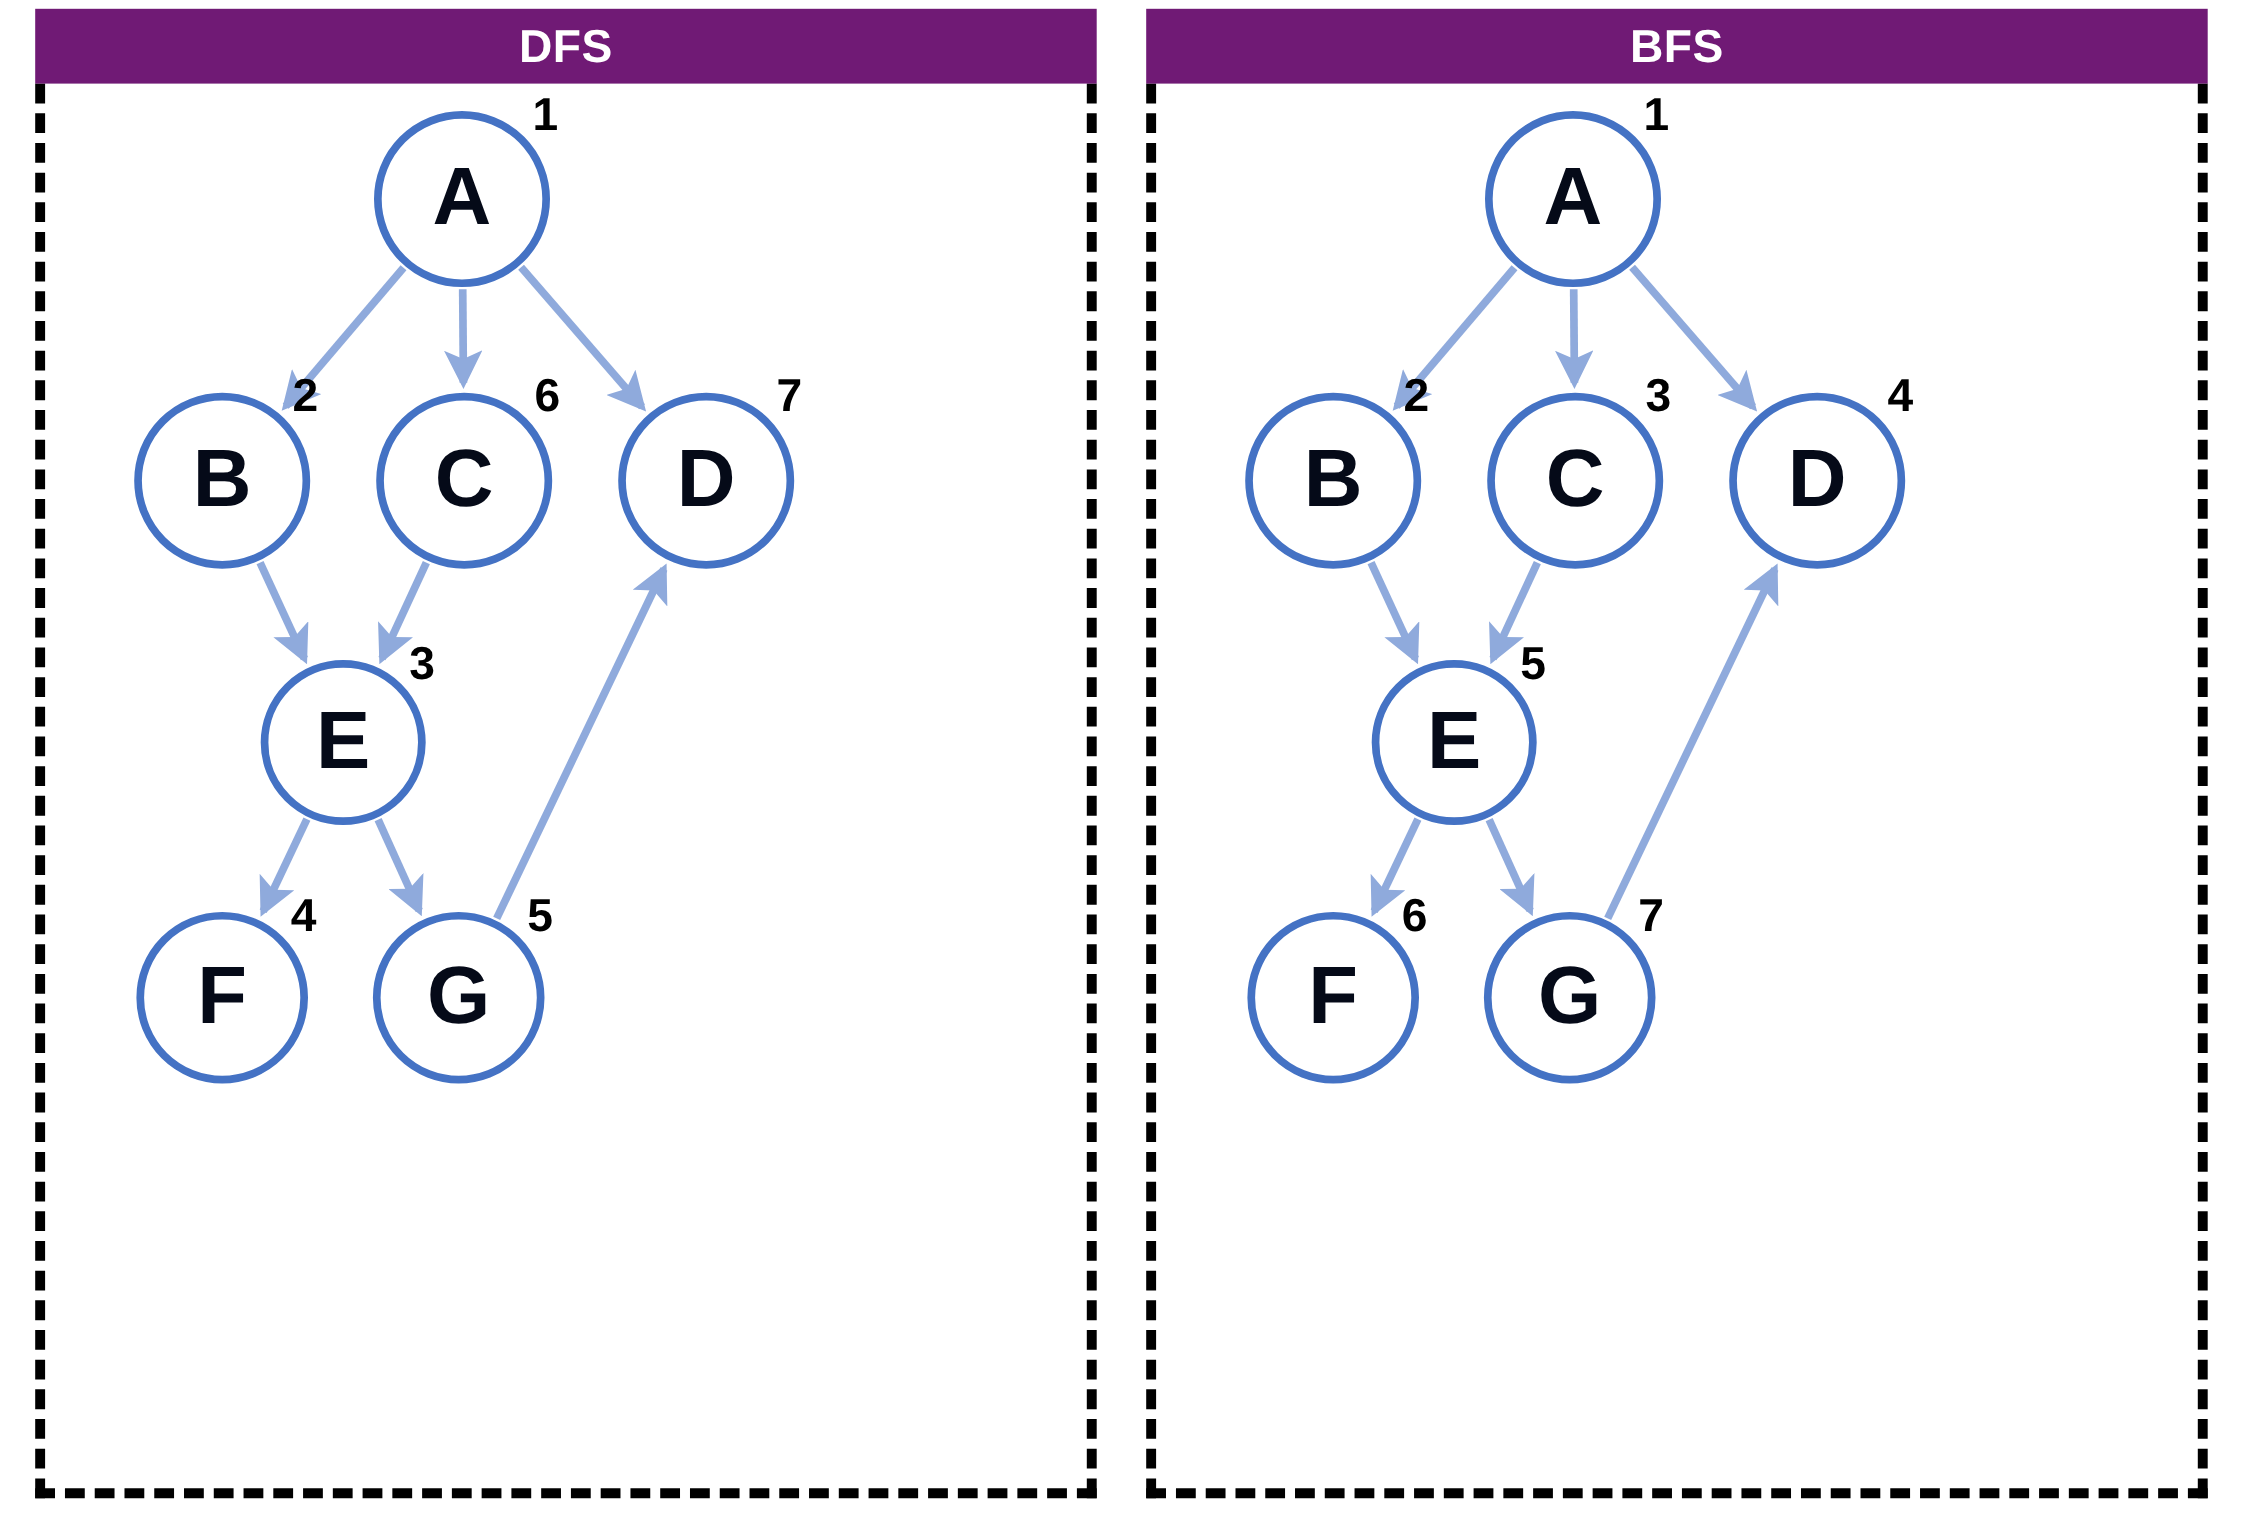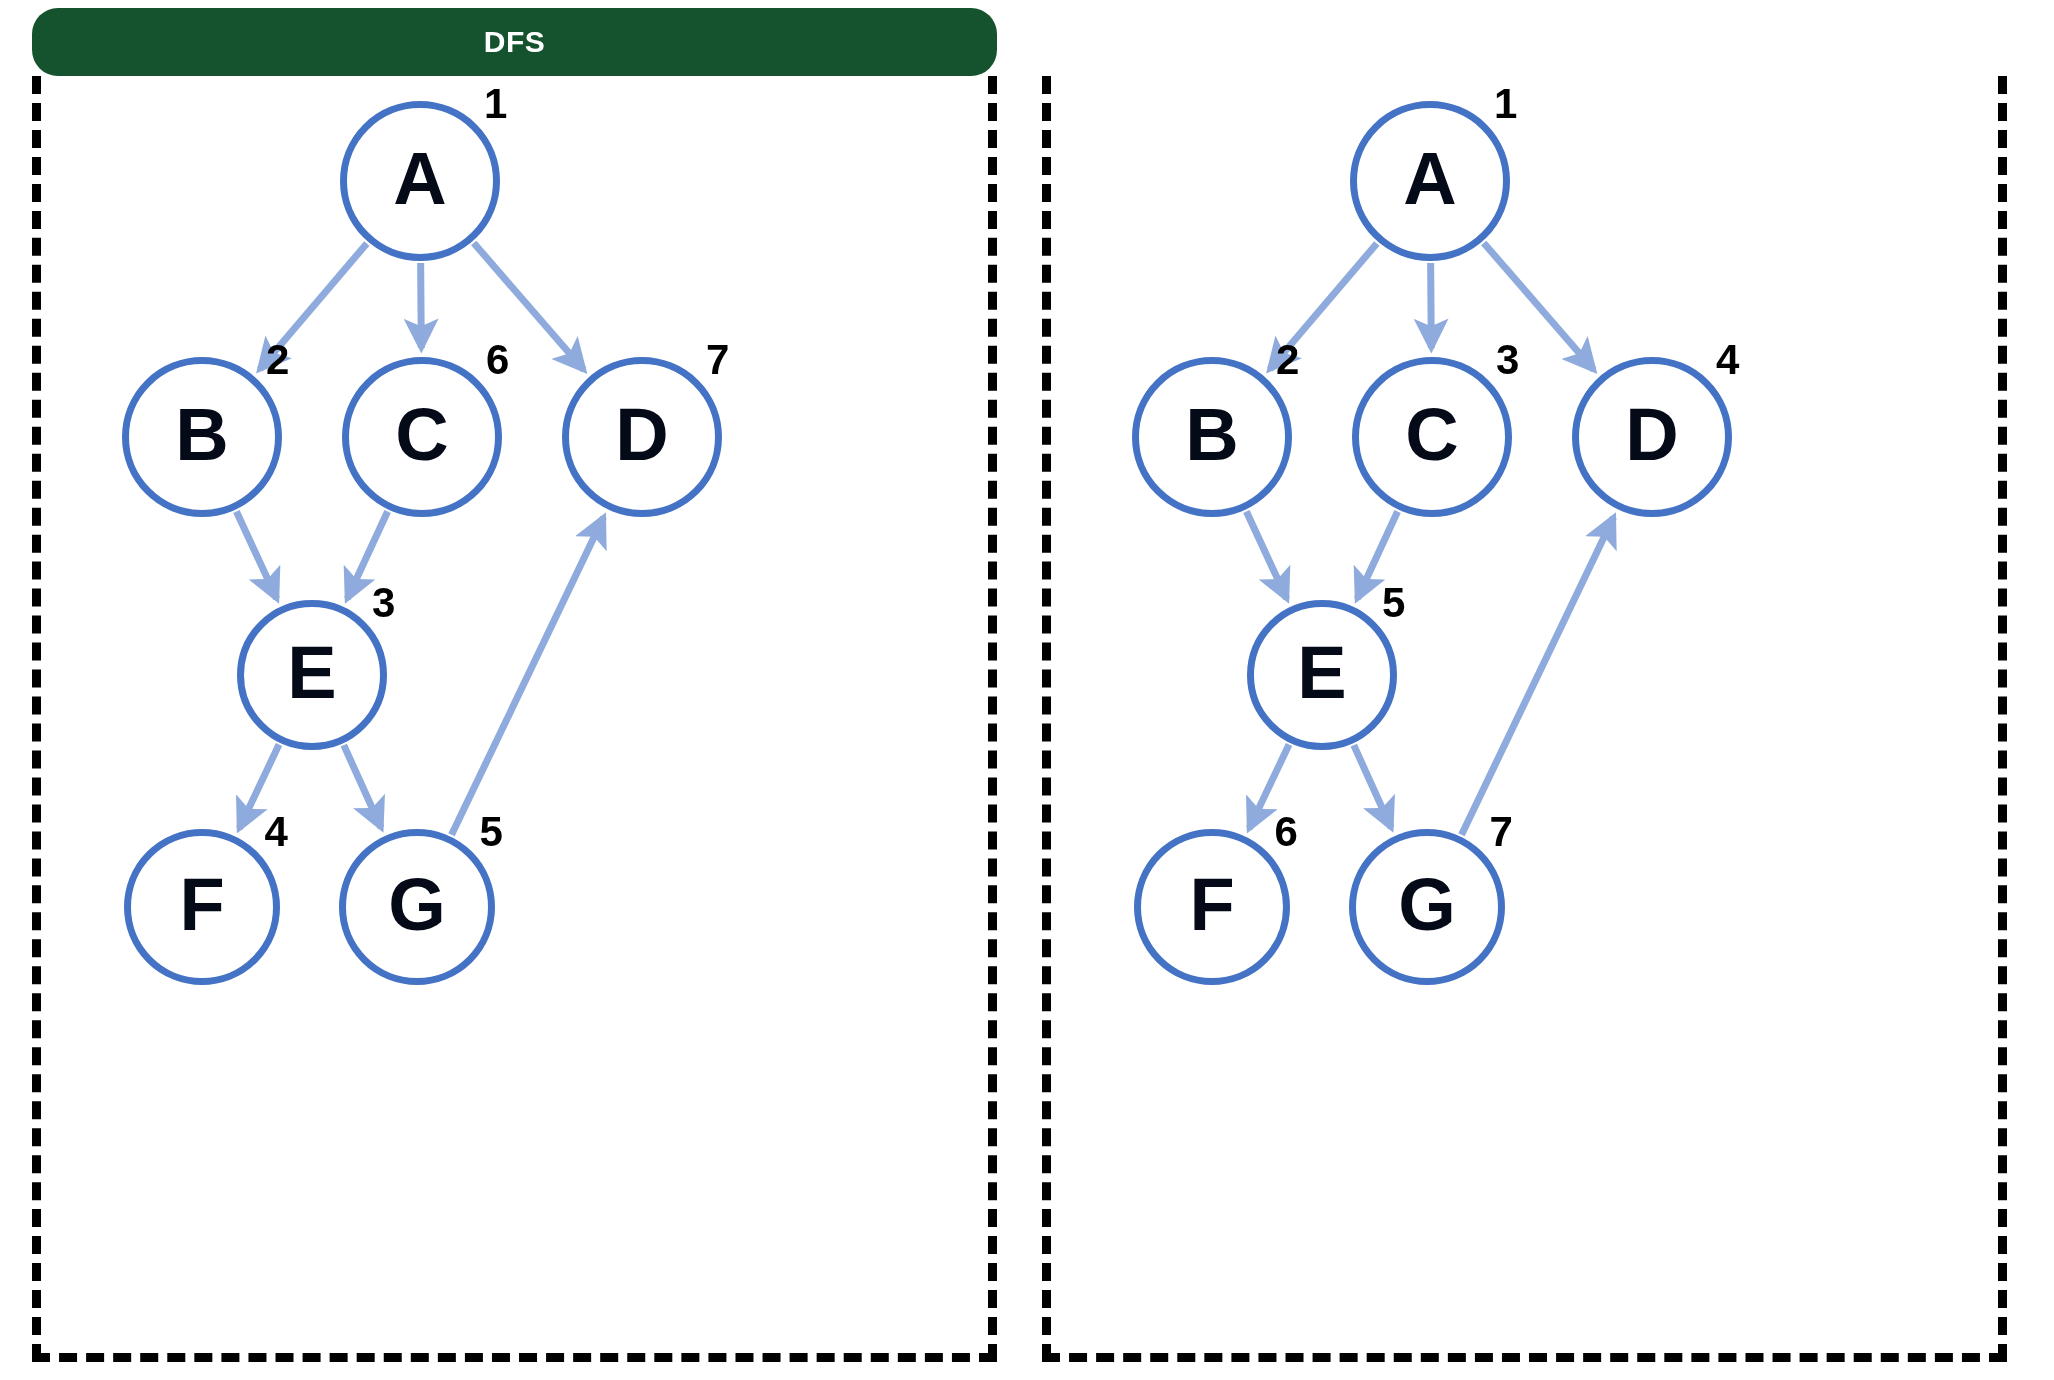--- a/index.html
+++ b/index.html
@@ -26,30 +26,29 @@
   }
   .panel-dfs { left: 22px; }
   .panel-bfs { left: 1032px; }
 
   .panel-header {
     position: absolute;
     left: 10px;
     top: 8px;
     width: 965px;
     height: 68px;
-    background: #14532d;
+    background: #701a75;
     color: #ffffff;
-    font-size: 30px;
+    font-size: 42px;
     font-weight: bold;
     display: flex;
     align-items: center;
     justify-content: center;
     letter-spacing: 0.5px;
     z-index: 3;
-    border-radius: 26px;
   }
   .panel-body {
     position: absolute;
     left: 10px;
     top: 76px;
     width: 965px;
     height: 1286px;
     border: 9px dashed #000000;
     border-top: none;
     box-sizing: border-box;
@@ -150,20 +149,23 @@
         </div>
         <div class="order-label" style="left: 242.4px; top: 811px;">4</div>
         <div class="node" style="left: 317px; top: 829px; width: 156px; height: 156px;">
           <span class="node-label">G</span>
         </div>
         <div class="order-label" style="left: 457.4px; top: 811px;">5</div>
       </div>
   </div>
 
   <div class="panel panel-bfs">
+    <div class="panel-header">
+      <span>BFS</span>
+    </div>
     <div class="panel-body"></div>
     <svg class="graph-svg" viewBox="0 0 1000 1380" id="svg-bfs">
         <defs>
           <marker id="arrow-bfs" markerWidth="5" markerHeight="5" refX="4.2" refY="2.5" orient="auto" markerUnits="strokeWidth">
             <path d="M0,0 L5,2.5 L0,5 L1.1,2.5 Z" fill="#8FAADC"></path>
           </marker>
         </defs>
         <line x1="344.8362195998486" y1="243.43086138733375" x2="237.7021518977253" y2="369.23967483569874" stroke="#8FAADC" stroke-width="7" marker-end="url(#arrow-bfs)"></line>
         <line x1="398.6406054505714" y1="262.99749767314063" x2="399.30470871828226" y2="348.00271594012787" stroke="#8FAADC" stroke-width="7" marker-end="url(#arrow-bfs)"></line>
         <line x1="451.7227277355937" y1="242.9505328842882" x2="561.6911857503923" y2="369.7610069914433" stroke="#8FAADC" stroke-width="7" marker-end="url(#arrow-bfs)"></line>

